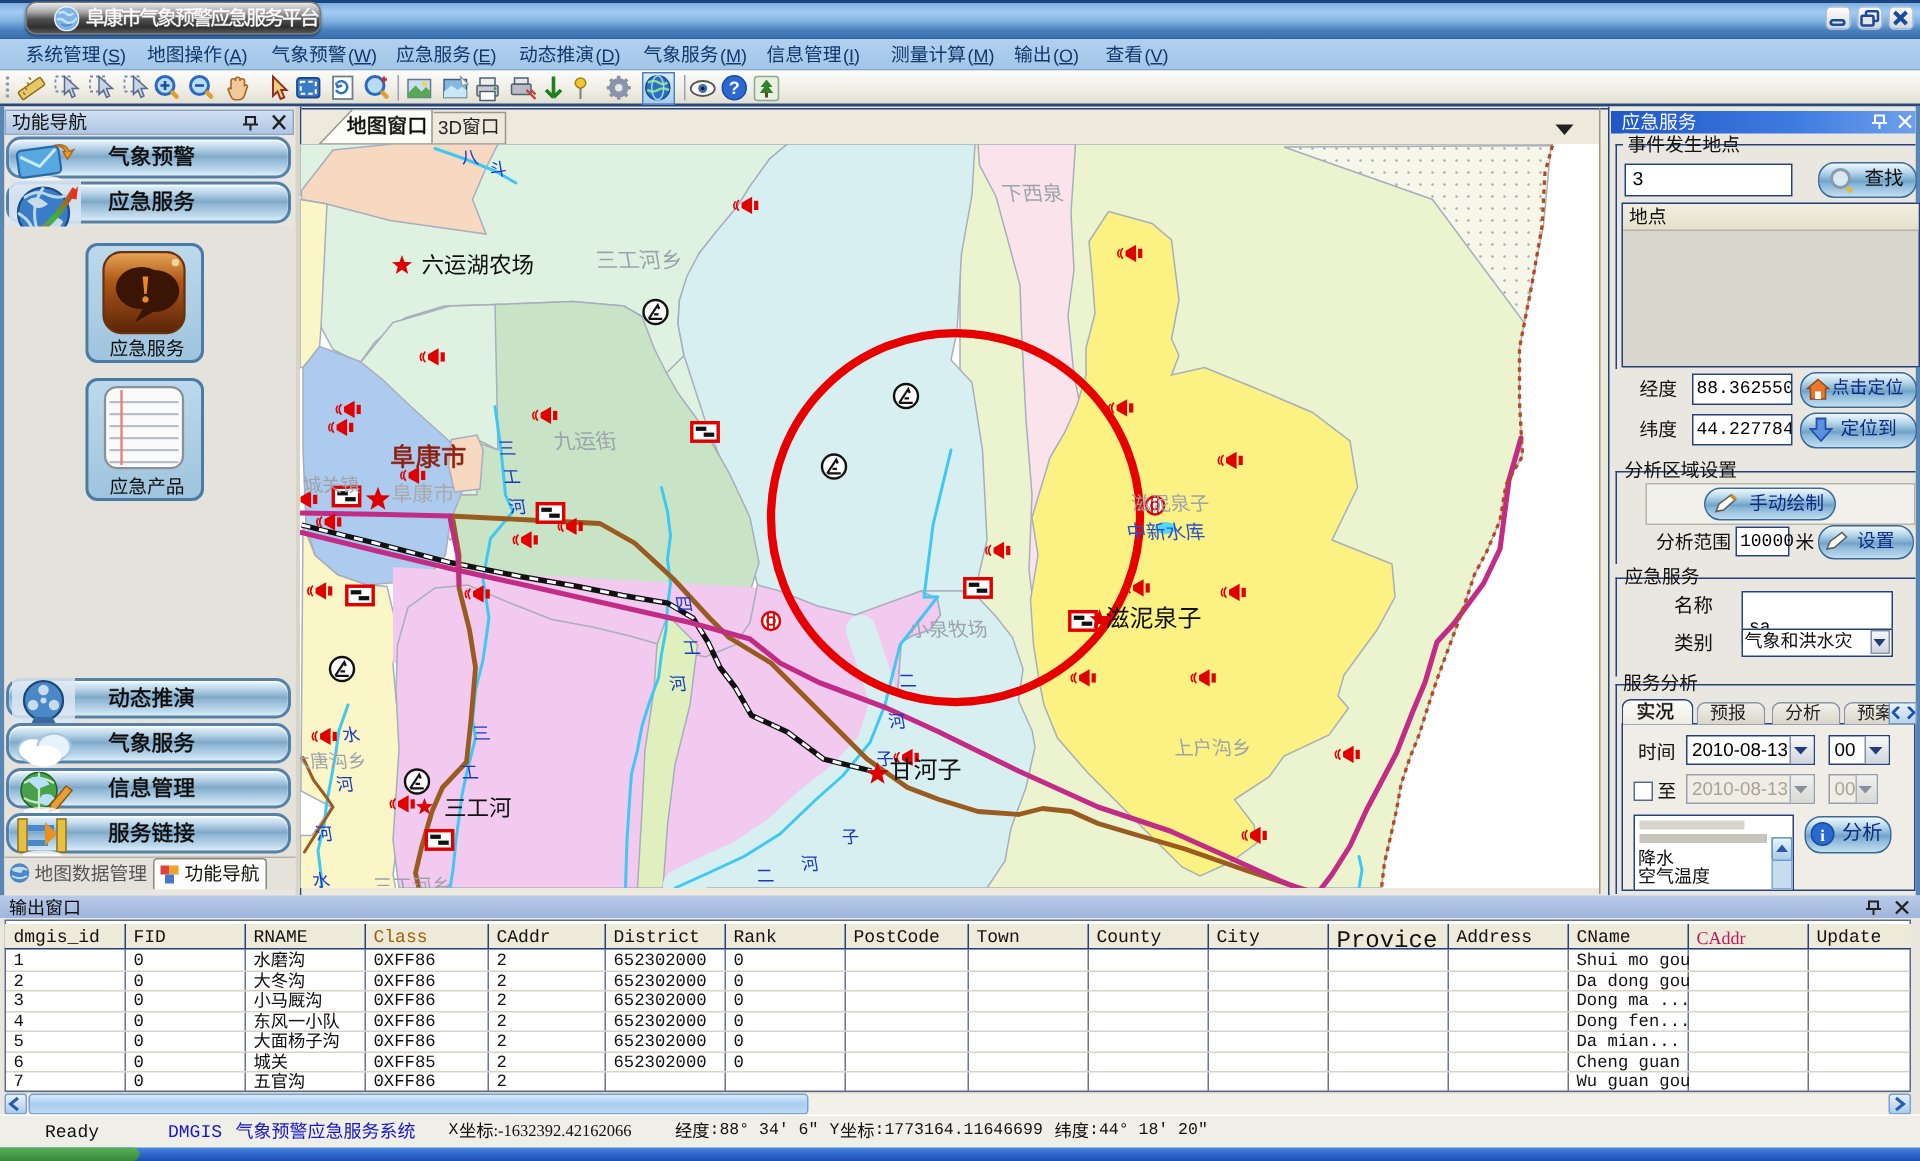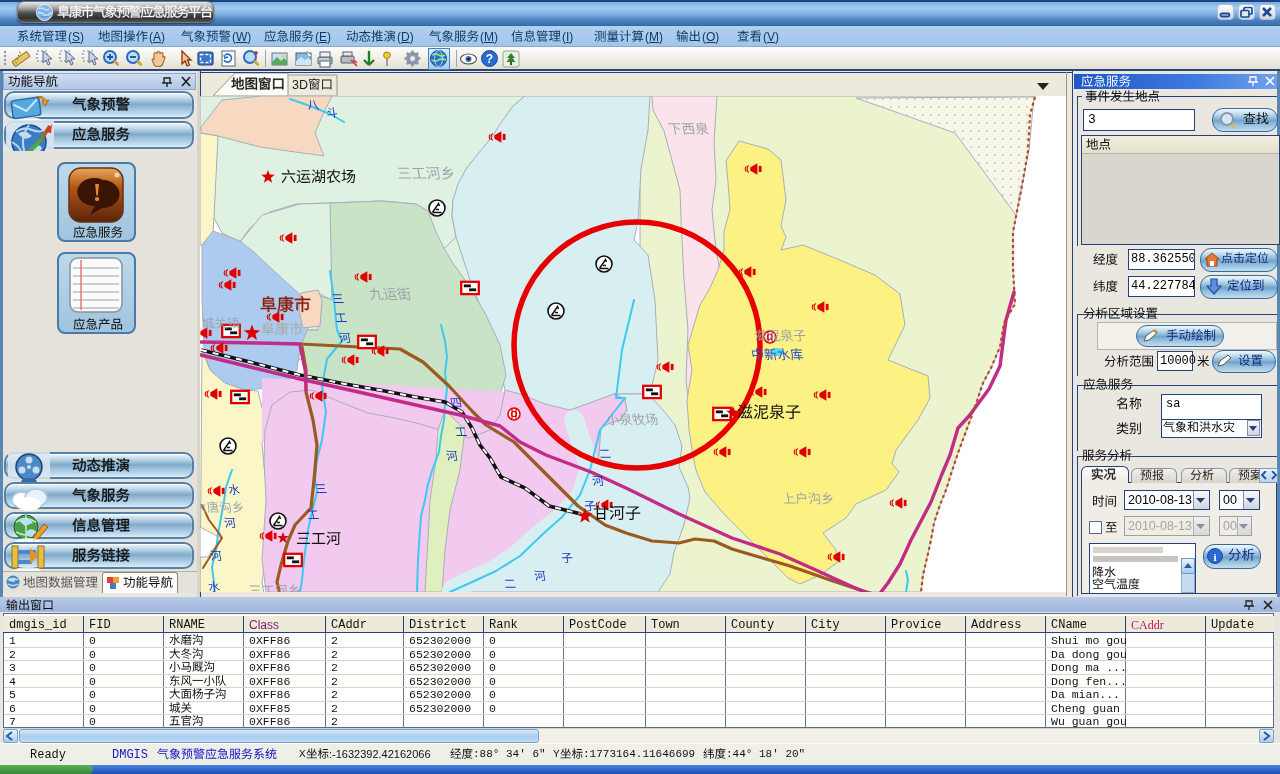--- a/index.html
+++ b/index.html
@@ -1027,21 +1027,21 @@
       <use href="#g9" x="2000"></use>
       <use href="#g10" x="3000"></use>
     </g>
   </svg>
 <svg style="position:absolute;left:1116px;top:397px;overflow:visible" width="28" height="14">
     <g fill="#111" transform="translate(0,11.18) scale(0.013,-0.013)">
       <use href="#g108" x="0"></use>
       <use href="#g109" x="1000"></use>
     </g>
   </svg>
-<div class="abs" style="left:1161px;top:394px;width:101px;height:36px;background:#fff;border:1px solid #26427E;font-size:12px;padding:2px 4px;font-family:'Liberation Mono'">sa</div>
+<div class="abs" style="left:1161px;top:394px;width:101px;height:36px;background:#fff;border:1px solid #26427E;font-size:12px;padding:16px 4px;font-family:'Liberation Mono'">sa</div>
 <svg style="position:absolute;left:1116px;top:422px;overflow:visible" width="28" height="14">
     <g fill="#111" transform="translate(0,11.18) scale(0.013,-0.013)">
       <use href="#g110" x="0"></use>
       <use href="#g111" x="1000"></use>
     </g>
   </svg>
 <div class="abs" style="left:1161px;top:419px;width:101px;height:19px;background:#fff;border:1px solid #26427E"></div>
 <svg style="position:absolute;left:1163px;top:421px;overflow:visible" width="74" height="13">
     <g fill="#111" transform="translate(0,10.32) scale(0.012,-0.012)">
       <use href="#g3" x="0"></use>
@@ -1178,37 +1178,37 @@
     <path d="M21,1 l8,8 M29,1 l-8,8" stroke="#222" stroke-width="1.6"></path>
   </svg>
 <div class="abs" style="left:3px;top:613px;width:1271px;height:115px;background:#fff;border:1px solid #5A6A8A"></div>
 <div class="abs" style="left:3px;top:616px;width:1271px;height:17px;background:#EDEAD9;border-bottom:1px solid #26427E"></div>
 <div class="abs" style="left:9px;top:618px;font-family:'Liberation Mono';font-size:12px;color:#111">dmgis_id</div>
 <div class="abs" style="left:83px;top:616px;width:1px;height:17px;background:#26427E"></div>
 <div class="abs" style="left:89px;top:618px;font-family:'Liberation Mono';font-size:12px;color:#111">FID</div>
 <div class="abs" style="left:163px;top:616px;width:1px;height:17px;background:#26427E"></div>
 <div class="abs" style="left:169px;top:618px;font-family:'Liberation Mono';font-size:12px;color:#111">RNAME</div>
 <div class="abs" style="left:243px;top:616px;width:1px;height:17px;background:#26427E"></div>
-<div class="abs" style="left:249px;top:618px;font-family:Liberation Sans, sans-serif;font-size:12px;color:#701a75">Class</div>
+<div class="abs" style="left:249px;top:618px;font-family:Liberation Mono, monospace;font-size:12px;color:#a16207">Class</div>
 <div class="abs" style="left:325px;top:616px;width:1px;height:17px;background:#26427E"></div>
 <div class="abs" style="left:331px;top:618px;font-family:'Liberation Mono';font-size:12px;color:#111">CAddr</div>
 <div class="abs" style="left:403px;top:616px;width:1px;height:17px;background:#26427E"></div>
 <div class="abs" style="left:409px;top:618px;font-family:'Liberation Mono';font-size:12px;color:#111">District</div>
 <div class="abs" style="left:483px;top:616px;width:1px;height:17px;background:#26427E"></div>
 <div class="abs" style="left:489px;top:618px;font-family:'Liberation Mono';font-size:12px;color:#111">Rank</div>
 <div class="abs" style="left:563px;top:616px;width:1px;height:17px;background:#26427E"></div>
 <div class="abs" style="left:569px;top:618px;font-family:'Liberation Mono';font-size:12px;color:#111">PostCode</div>
 <div class="abs" style="left:645px;top:616px;width:1px;height:17px;background:#26427E"></div>
 <div class="abs" style="left:651px;top:618px;font-family:'Liberation Mono';font-size:12px;color:#111">Town</div>
 <div class="abs" style="left:725px;top:616px;width:1px;height:17px;background:#26427E"></div>
 <div class="abs" style="left:731px;top:618px;font-family:'Liberation Mono';font-size:12px;color:#111">County</div>
 <div class="abs" style="left:805px;top:616px;width:1px;height:17px;background:#26427E"></div>
 <div class="abs" style="left:811px;top:618px;font-family:'Liberation Mono';font-size:12px;color:#111">City</div>
 <div class="abs" style="left:885px;top:616px;width:1px;height:17px;background:#26427E"></div>
-<div class="abs" style="left:891px;top:618px;font-family:'Liberation Mono';font-size:12px;color:#111">Provice</div>
+<div class="abs" style="left:891px;top:618px;font-family:'Liberation Mono';font-size:16px;color:#111">Provice</div>
 <div class="abs" style="left:965px;top:616px;width:1px;height:17px;background:#26427E"></div>
 <div class="abs" style="left:971px;top:618px;font-family:'Liberation Mono';font-size:12px;color:#111">Address</div>
 <div class="abs" style="left:1045px;top:616px;width:1px;height:17px;background:#26427E"></div>
 <div class="abs" style="left:1051px;top:618px;font-family:'Liberation Mono';font-size:12px;color:#111">CName</div>
 <div class="abs" style="left:1125px;top:616px;width:1px;height:17px;background:#26427E"></div>
 <div class="abs" style="left:1131px;top:618px;font-family:Liberation Serif, serif;font-size:12px;color:#be185d">CAddr</div>
 <div class="abs" style="left:1205px;top:616px;width:1px;height:17px;background:#26427E"></div>
 <div class="abs" style="left:1211px;top:618px;font-family:'Liberation Mono';font-size:12px;color:#111">Update</div>
 <div class="abs" style="left:83px;top:633px;width:1px;height:95px;background:#6A7490"></div>
 <div class="abs" style="left:163px;top:633px;width:1px;height:95px;background:#6A7490"></div>
@@ -1361,21 +1361,21 @@
       <use href="#g14" x="9000"></use>
     </g>
   </svg>
 <div class="abs" style="left:299px;top:748px;font-family:'Liberation Mono';font-size:11px;color:#111">X</div>
 <svg style="position:absolute;left:306px;top:748px;overflow:visible" width="25" height="13">
     <g fill="#111" transform="translate(0,9.89) scale(0.0115,-0.0115)">
       <use href="#g137" x="0"></use>
       <use href="#g138" x="1000"></use>
     </g>
   </svg>
-<div class="abs" style="left:329px;top:748px;font-family:Liberation Sans, sans-serif;font-size:11px;color:#111">:-1632392.42162066</div>
+<div class="abs" style="left:329px;top:748px;font-family:Liberation Serif, serif;font-size:11px;color:#111">:-1632392.42162066</div>
 <svg style="position:absolute;left:450px;top:748px;overflow:visible" width="25" height="13">
     <g fill="#111" transform="translate(0,9.89) scale(0.0115,-0.0115)">
       <use href="#g89" x="0"></use>
       <use href="#g90" x="1000"></use>
     </g>
   </svg>
 <div class="abs" style="left:473px;top:748px;font-family:'Liberation Mono';font-size:11px;color:#111">:88° 34′ 6″</div>
 <div class="abs" style="left:553px;top:748px;font-family:'Liberation Mono';font-size:11px;color:#111">Y</div>
 <svg style="position:absolute;left:560px;top:748px;overflow:visible" width="25" height="13">
     <g fill="#111" transform="translate(0,9.89) scale(0.0115,-0.0115)">

